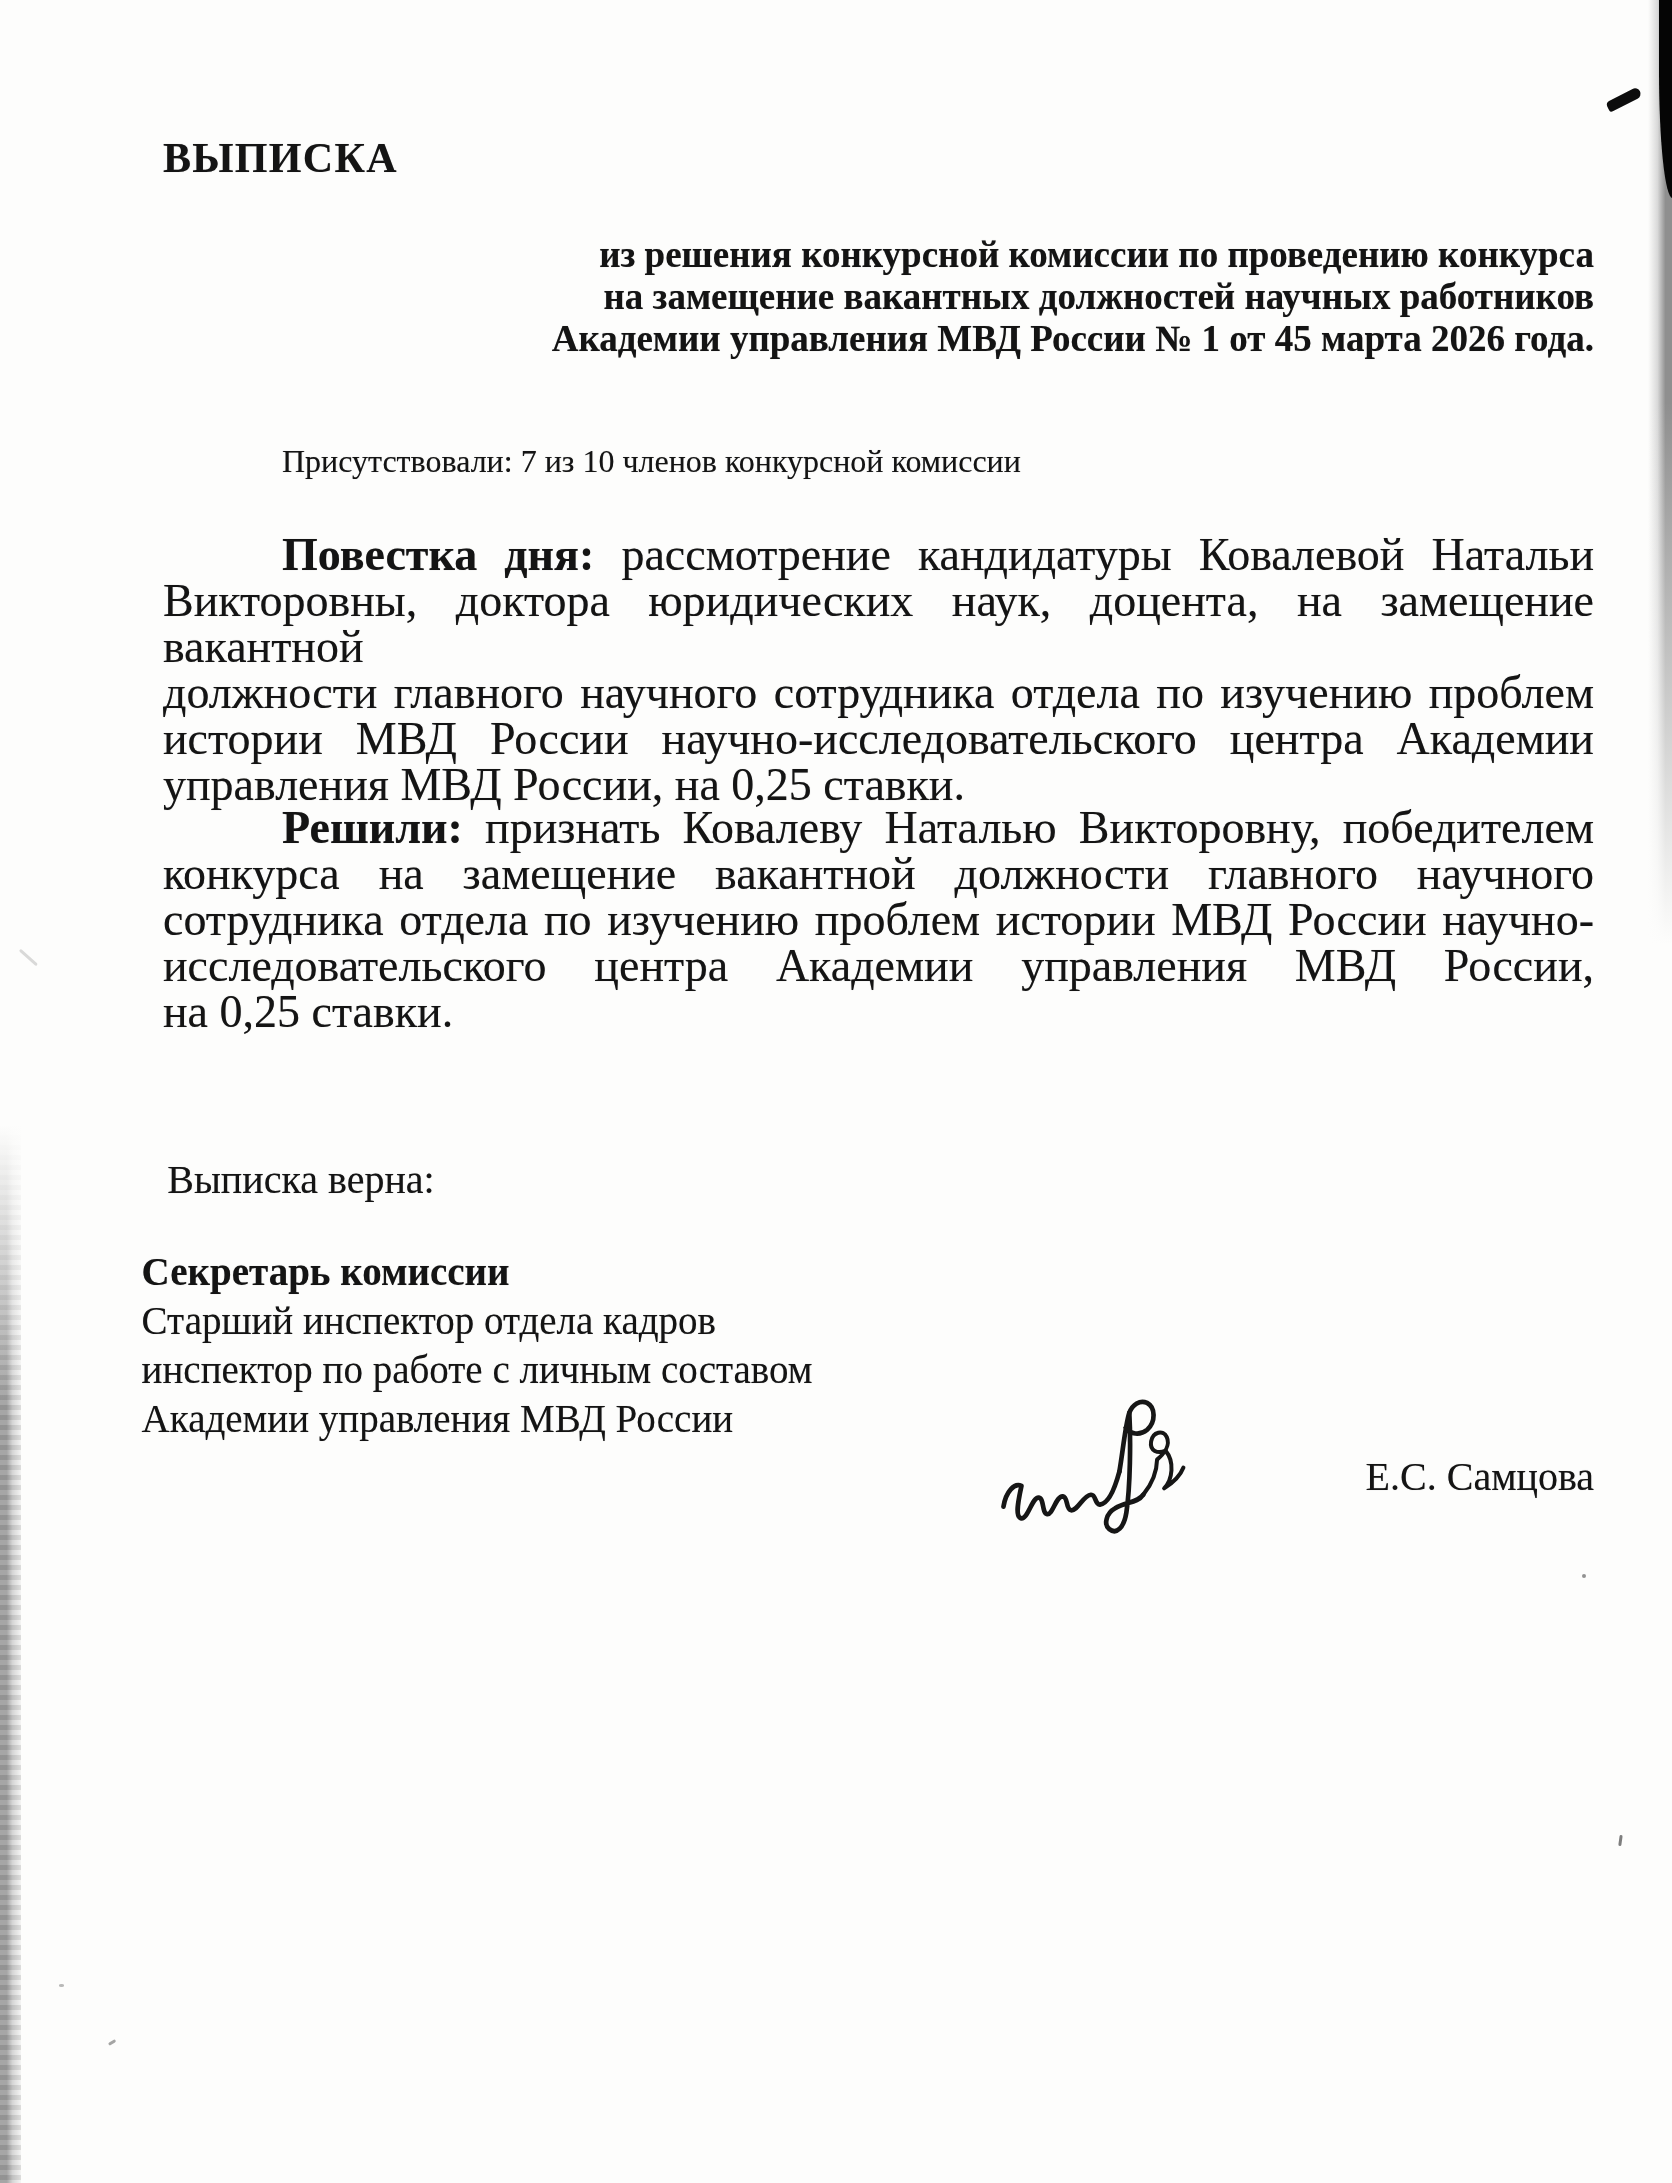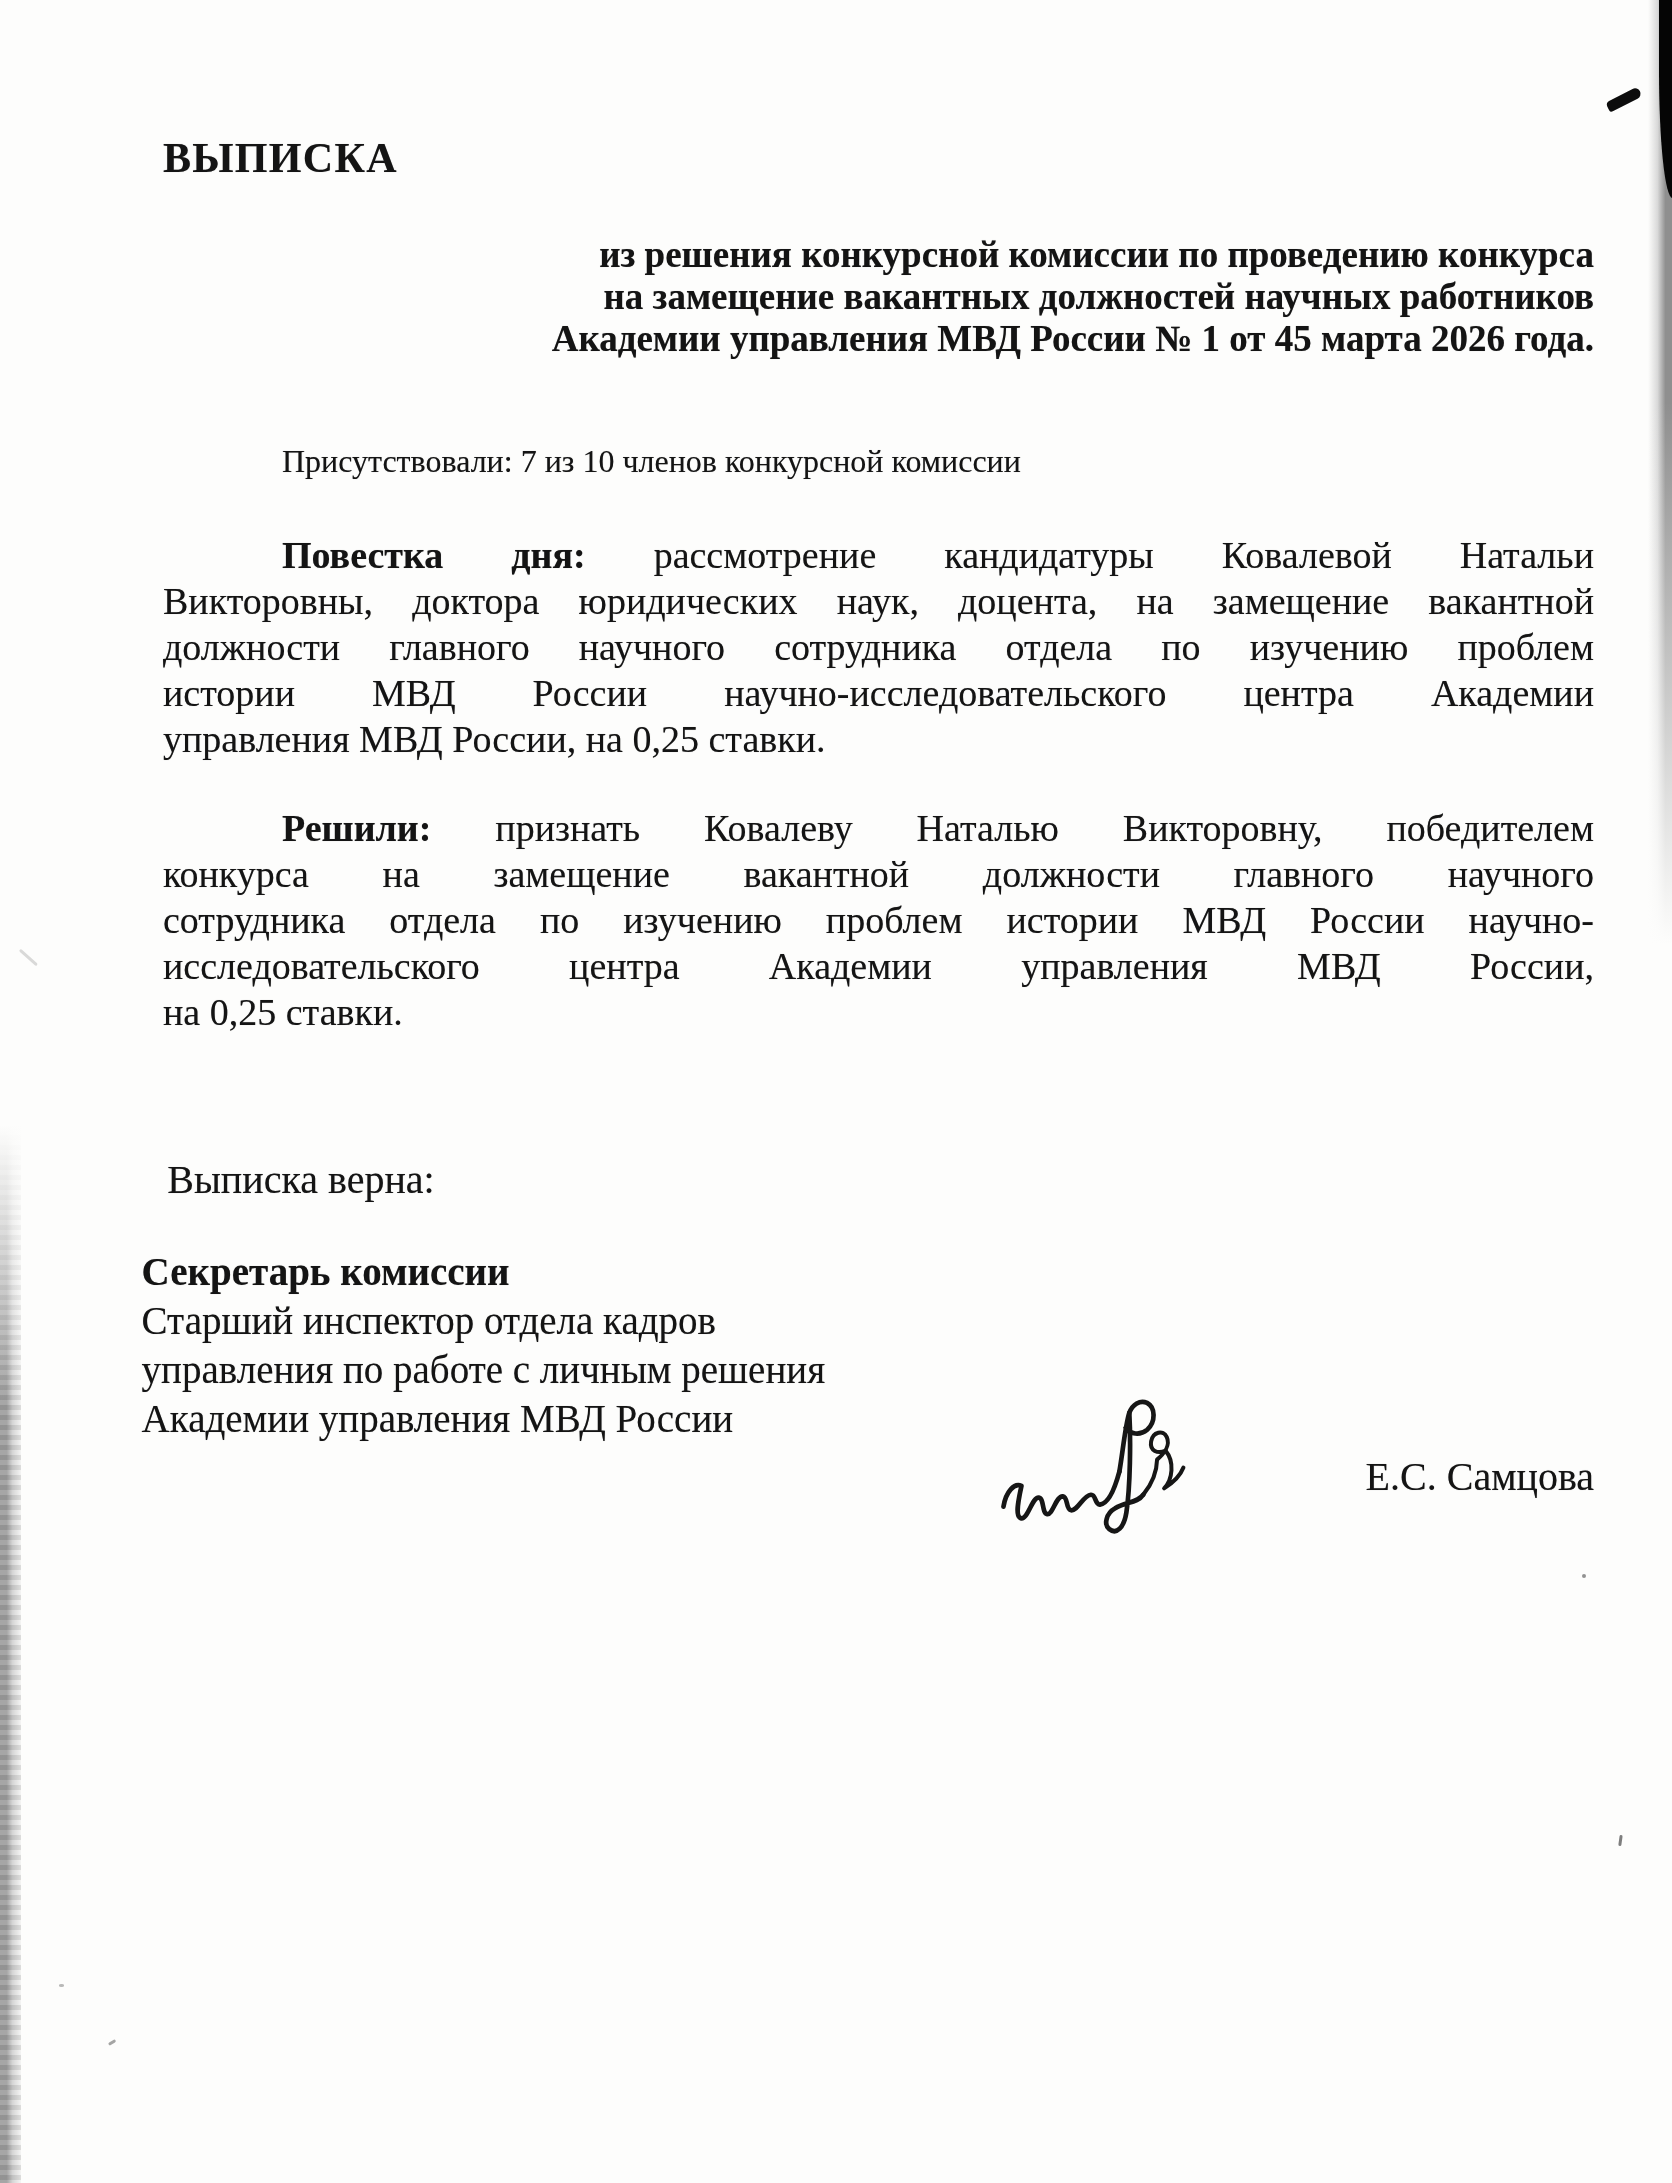--- a/index.html
+++ b/index.html
@@ -44,21 +44,21 @@
   }
 
   .attendance {
     top: 443px;
     margin: 0;
     font-size: 32px;
     text-indent: 119px;
     white-space: nowrap;
   }
 
-  .para { font-size: 38px; }
+  .para { font-size: 46px; }
   .para .jline {
     line-height: 46px;
     text-align: justify;
     text-align-last: justify;
   }
   .para .jline.first { text-indent: 119px; }
   .para .jline.last  { text-align-last: left; }
   .para .lead { font-weight: bold; }
 
   .c-agenda     { top: 532px; }
@@ -187,21 +187,21 @@
       <div class="jline">сотрудника отдела по изучению проблем истории МВД России научно-</div>
       <div class="jline">исследовательского центра Академии управления МВД России,</div>
       <div class="jline last">на 0,25 ставки.</div>
     </div>
 
     <p class="certify txt">Выписка верна:</p>
 
     <div class="signer txt">
       <div class="bold">Секретарь комиссии</div>
       <div>Старший инспектор отдела кадров</div>
-      <div>управления по работе с личным решения</div>
+      <div>инспектор по работе с личным составом</div>
       <div>Академии управления МВД России</div>
     </div>
 
     <div class="signer-name txt">Е.С. Самцова</div>
   </div>
 
   <svg class="signature" viewBox="0 0 330 235" fill="none" stroke="#161616" stroke-linecap="round" stroke-linejoin="round">
     <g transform="rotate(-6 165 117)">
       <path stroke-width="7" d="M 14 150
            C 20 128, 34 116, 44 122

